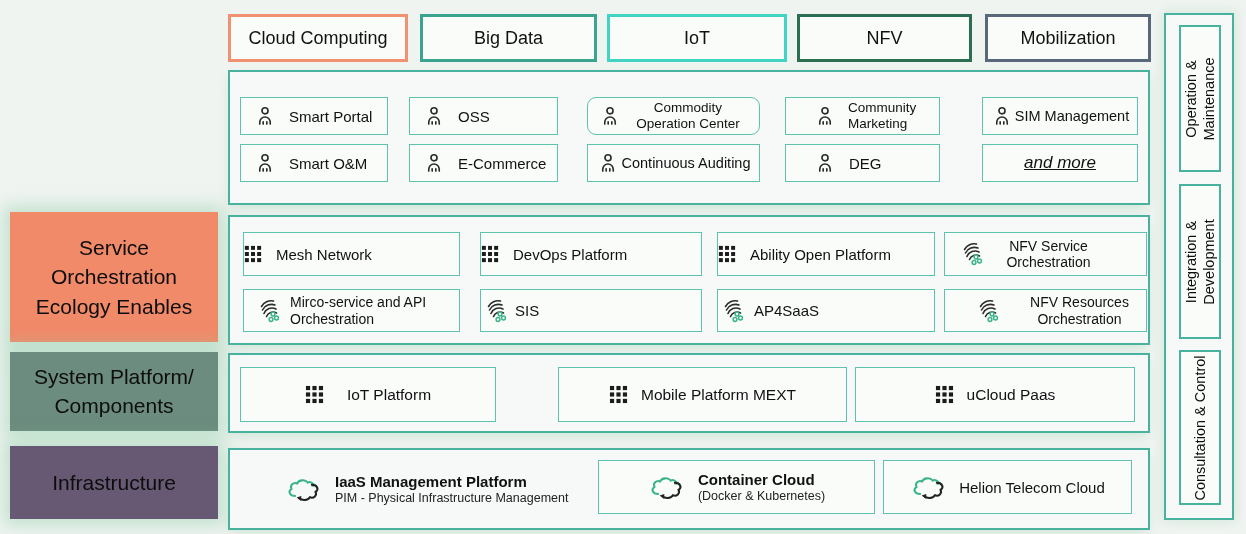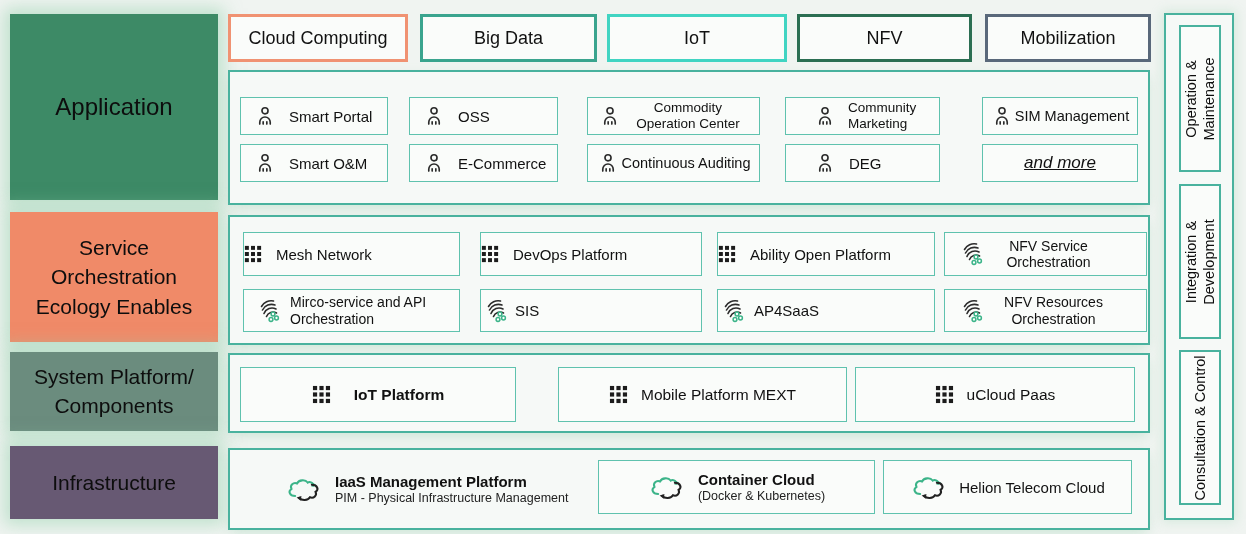--- a/index.html
+++ b/index.html
@@ -123,23 +123,20 @@
       <path d="M11 21.5 C5 21.5 3 16.5 7 14 C5 10 9 6.5 13 8 C15 4 22 3.5 24.5 7 C27 5.5 31 7.5 31 10.5" fill="none" stroke="#3cb489" stroke-width="2.2" stroke-linecap="round"></path>
       <path d="M29.5 6.7 L33.8 9.8 L28.7 11.9 Z" fill="#3cb489"></path>
       <path d="M29 9.5 C35 9.5 37 14.5 33 17 C35 21 31 24.5 27 23 C25 26.5 18 27 15.5 23.5" fill="none" stroke="#222222" stroke-width="2.2" stroke-linecap="round"></path>
       <path d="M17 26.8 L12.6 23.3 L17.8 21.6 Z" fill="#222222"></path>
     </symbol>
   </defs>
 </svg>
 
 <div class="page">
 
-  <div class="leftblock" id="lb-app" style="background-color: rgb(61, 138, 102);">
-    <span>Application</span>
-  </div>
   <div class="leftblock" id="lb-svc" style="background-color: rgb(240, 138, 104);">
     <span>Service Orchestration Ecology Enables</span>
   </div>
   <div class="leftblock" id="lb-sys" style="background-color: rgb(107, 140, 126);">
     <span>System Platform/ Components</span>
   </div>
   <div class="leftblock" id="lb-infra" style="background-color: rgb(103, 89, 115);">
     <span>Infrastructure</span>
   </div>
 
@@ -165,21 +162,21 @@
           <use href="#sym-person"></use>
         </svg>
       <span>Smart Portal</span>
     </div>
     <div class="ibox pl" style="left:179px;top:25px;width:149px;height:38px;">
       <svg class="icon" width="22" height="22">
           <use href="#sym-person"></use>
         </svg>
       <span>OSS</span>
     </div>
-    <div class="ibox ctr" style="left:357px;top:25px;width:173px;height:38px;">
+    <div class="ibox ctr" style="left:357px;top:25px;width:173px;height:38px;border-radius:9px;">
       <svg class="icon" width="22" height="22">
           <use href="#sym-person"></use>
         </svg>
       <span class="two w120">Commodity Operation Center</span>
     </div>
     <div class="ibox pl3" style="left:555px;top:25px;width:155px;height:38px;">
       <svg class="icon" width="22" height="22">
           <use href="#sym-person"></use>
         </svg>
       <span class="two w100" style="text-align:left;">Community Marketing</span>
@@ -257,30 +254,30 @@
           <use href="#sym-swirl"></use>
         </svg>
       <span>SIS</span>
     </div>
     <div class="ibox pl2" style="left:487px;top:72px;width:218px;height:43px;gap:10px;">
       <svg class="icon" width="26" height="26">
           <use href="#sym-swirl"></use>
         </svg>
       <span>AP4SaaS</span>
     </div>
-    <div class="ibox" style="left:714px;top:72px;width:203px;height:43px;padding-left:12px;gap:8px;">
+    <div class="ibox" style="left:714px;top:72px;width:203px;height:43px;padding-left:28px;gap:18px;">
       <svg class="icon" width="26" height="26">
           <use href="#sym-swirl"></use>
         </svg>
       <span class="two w125" style="font-size:14px;">NFV Resources Orchestration</span>
     </div>
   </div>
 
   <div class="container" id="cont-sys">
-    <div class="ibox ctr" style="left:10px;top:12px;width:276px;height:55px;gap:23px;font-size:15.5px;font-weight:bold;">
+    <div class="ibox ctr" style="left:10px;top:12px;width:256px;height:55px;gap:23px;font-size:15.5px;">
       <svg class="icon" width="19" height="19">
           <use href="#sym-grid"></use>
         </svg>
       <span>IoT Platform</span>
     </div>
     <div class="ibox ctr" style="left:328px;top:12px;width:289px;height:55px;gap:13px;font-size:15.5px;">
       <svg class="icon" width="19" height="19">
           <use href="#sym-grid"></use>
         </svg>
       <span>Mobile Platform MEXT</span>

